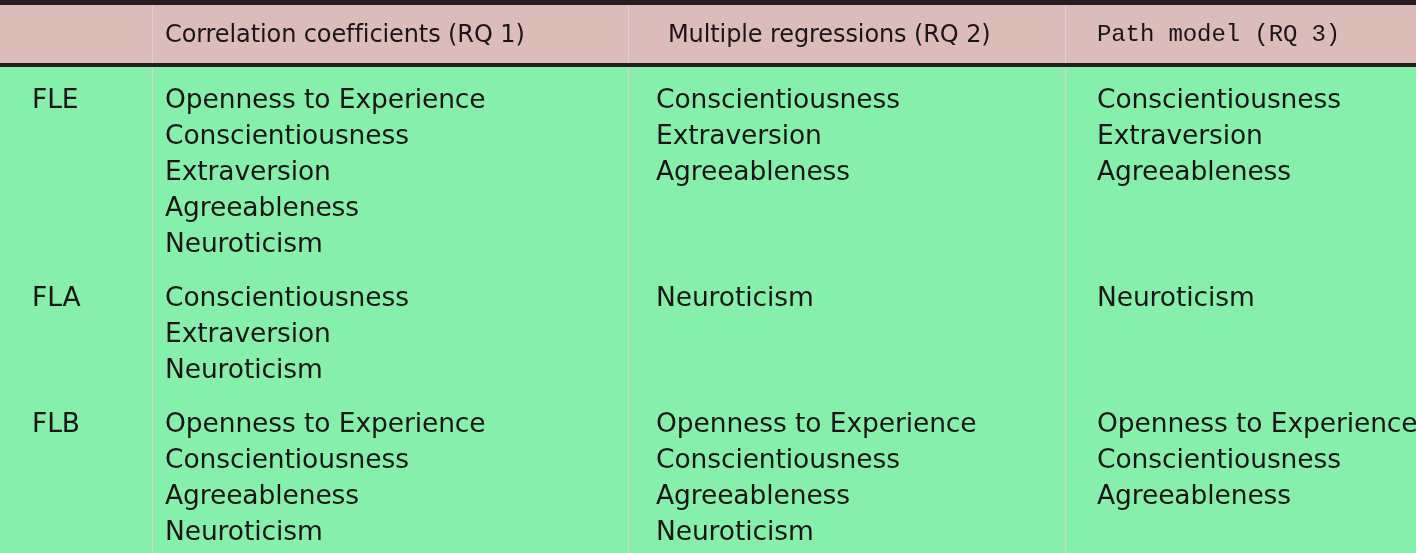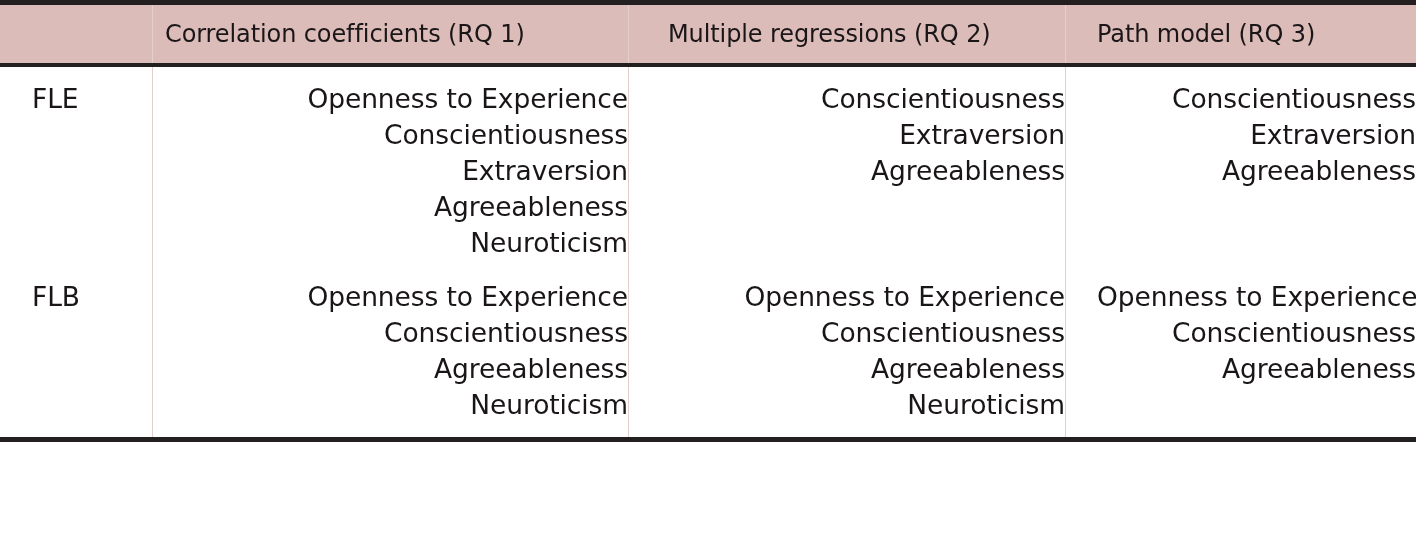--- a/index.html
+++ b/index.html
@@ -45,63 +45,62 @@
     text-align: left;
     vertical-align: middle;
     height: 58px;
     padding: 0;
     font-size: 24px;
     color: #1a1618;
     letter-spacing: -0.1px;
   }
 
   tbody td {
-    background: #ffffff;
+    background: #86efac;
     vertical-align: top;
     padding: 0;
     font-size: 26.5px;
     color: #1a1618;
     letter-spacing: -0.1px;
   }
 
   
   col.c-label  { width: 152px; }
   col.c-rq1    { width: 476px; }
   col.c-rq2    { width: 437px; }
   col.c-rq3    { width: 351px; }
 
   .pad-label { padding-left: 32px; }
   .pad-rq1   { padding-left: 13px; }
   .pad-rq2   { padding-left: 28px; }
   .pad-rq3   { padding-left: 32px; }
 
   .hdr-rq1 { padding-left: 13px; }
   .hdr-rq2 { padding-left: 40px; }
-  .hdr-rq3 { padding-left: 32px; }
+  .hdr-rq3 { padding-left: 32px; font-family: Liberation Mono, monospace; }
 
   
   .sep-left { box-shadow: inset 1px 0 0 #e3cfcb; }
 
   tbody td.cell-body {
     padding-top: 9px;
     padding-bottom: 9px;
   }
 
   tbody tr:first-child td.cell-body { padding-top: 14px; }
   tbody tr:last-child  td.cell-body { padding-bottom: 14px; }
 
   .item-list {
     margin: 0;
     padding: 0;
     list-style: none;
   }
   .item-list li {
     line-height: 36px;
     white-space: nowrap;
-    text-align: right;
   }
 
   .row-label {
     line-height: 36px;
     white-space: nowrap;
   }
 </style>
 </head>
 <body>
 
@@ -145,20 +144,42 @@
         </td>
         <td class="cell-body pad-rq3 sep-left">
           <ul class="item-list">
             <li>Conscientiousness</li>
             <li>Extraversion</li>
             <li>Agreeableness</li>
           </ul>
         </td>
       </tr>
 
+      <tr>
+        <td class="cell-body pad-label">
+          <div class="row-label">FLA</div>
+        </td>
+        <td class="cell-body pad-rq1 sep-left">
+          <ul class="item-list">
+            <li>Conscientiousness</li>
+            <li>Extraversion</li>
+            <li>Neuroticism</li>
+          </ul>
+        </td>
+        <td class="cell-body pad-rq2 sep-left">
+          <ul class="item-list">
+            <li>Neuroticism</li>
+          </ul>
+        </td>
+        <td class="cell-body pad-rq3 sep-left">
+          <ul class="item-list">
+            <li>Neuroticism</li>
+          </ul>
+        </td>
+      </tr>
 
       <tr>
         <td class="cell-body pad-label">
           <div class="row-label">FLB</div>
         </td>
         <td class="cell-body pad-rq1 sep-left">
           <ul class="item-list">
             <li>Openness to Experience</li>
             <li>Conscientiousness</li>
             <li>Agreeableness</li>

